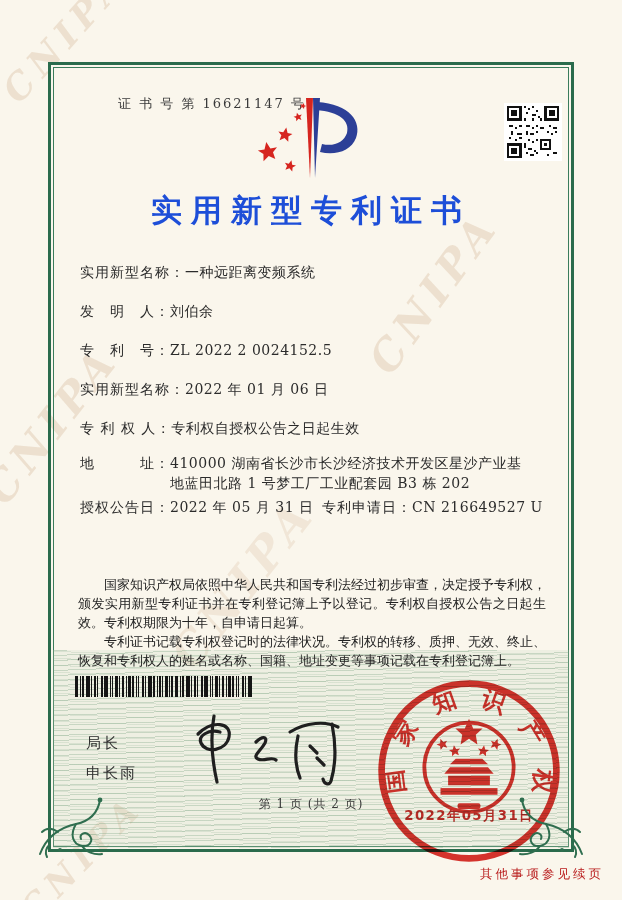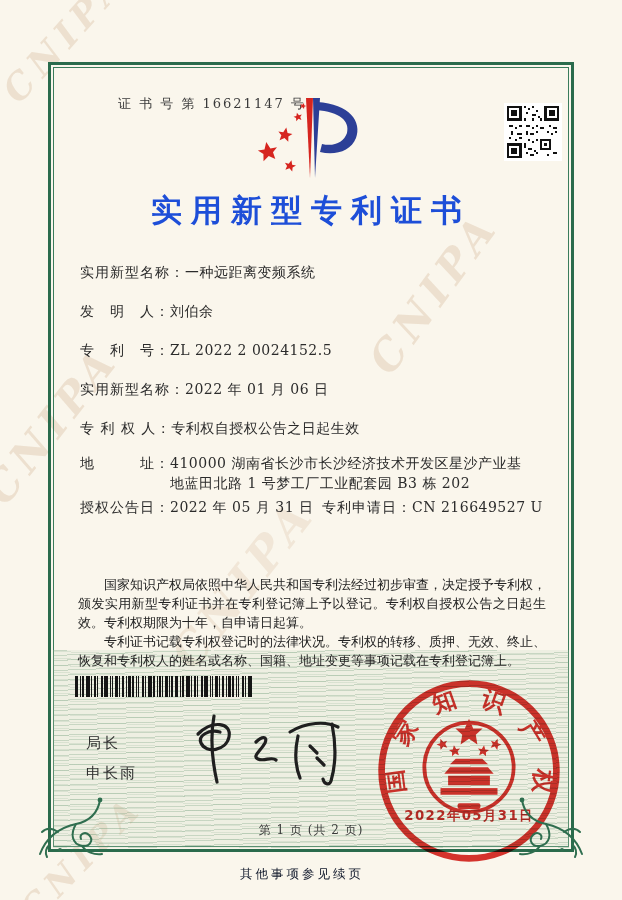--- a/index.html
+++ b/index.html
@@ -48,26 +48,26 @@
   }
   .bodytext p{ margin:0; text-indent:2em; }
   .barcode{ position:absolute; left:75px; top:676px; }
   .officials{
     position:absolute; left:86px; top:728px; font-family:"DejaVu Sans", sans-serif;
     font-size:15px; line-height:30px; color:#2e2e2e; letter-spacing:2px;
   }
   .signature{ position:absolute; left:186px; top:696px; }
   .seal{ position:absolute; left:374px; top:676px; mix-blend-mode:multiply; }
   .pageinfo{
-    position:absolute; left:48px; top:822px; width:526px; text-align:center;
+    position:absolute; left:48px; top:796px; width:526px; text-align:center;
     font-size:12px; letter-spacing:1px; color:#3a3a3a;
   }
   .footnote{
-    position:absolute; left:0; top:866px; width:604px; text-align:center;
-    font-size:12.5px; letter-spacing:3px; color:#0f172a;
+    position:absolute; left:0; top:866px; width:604px; text-align:right;
+    font-size:12.5px; letter-spacing:3px; color:#b91c1c;
   }
   .corner{ position:absolute; }
 </style>
 </head>
 <body>
 
 <div class="page">
 
   <svg width="0" height="0" style="position:absolute" aria-hidden="true">
     <defs>

